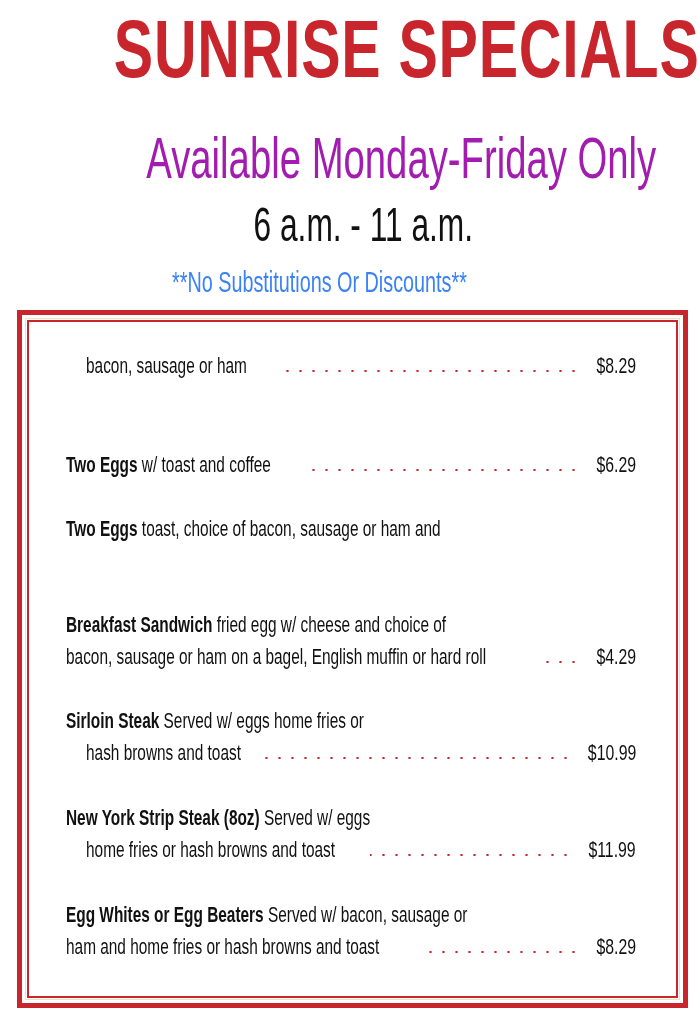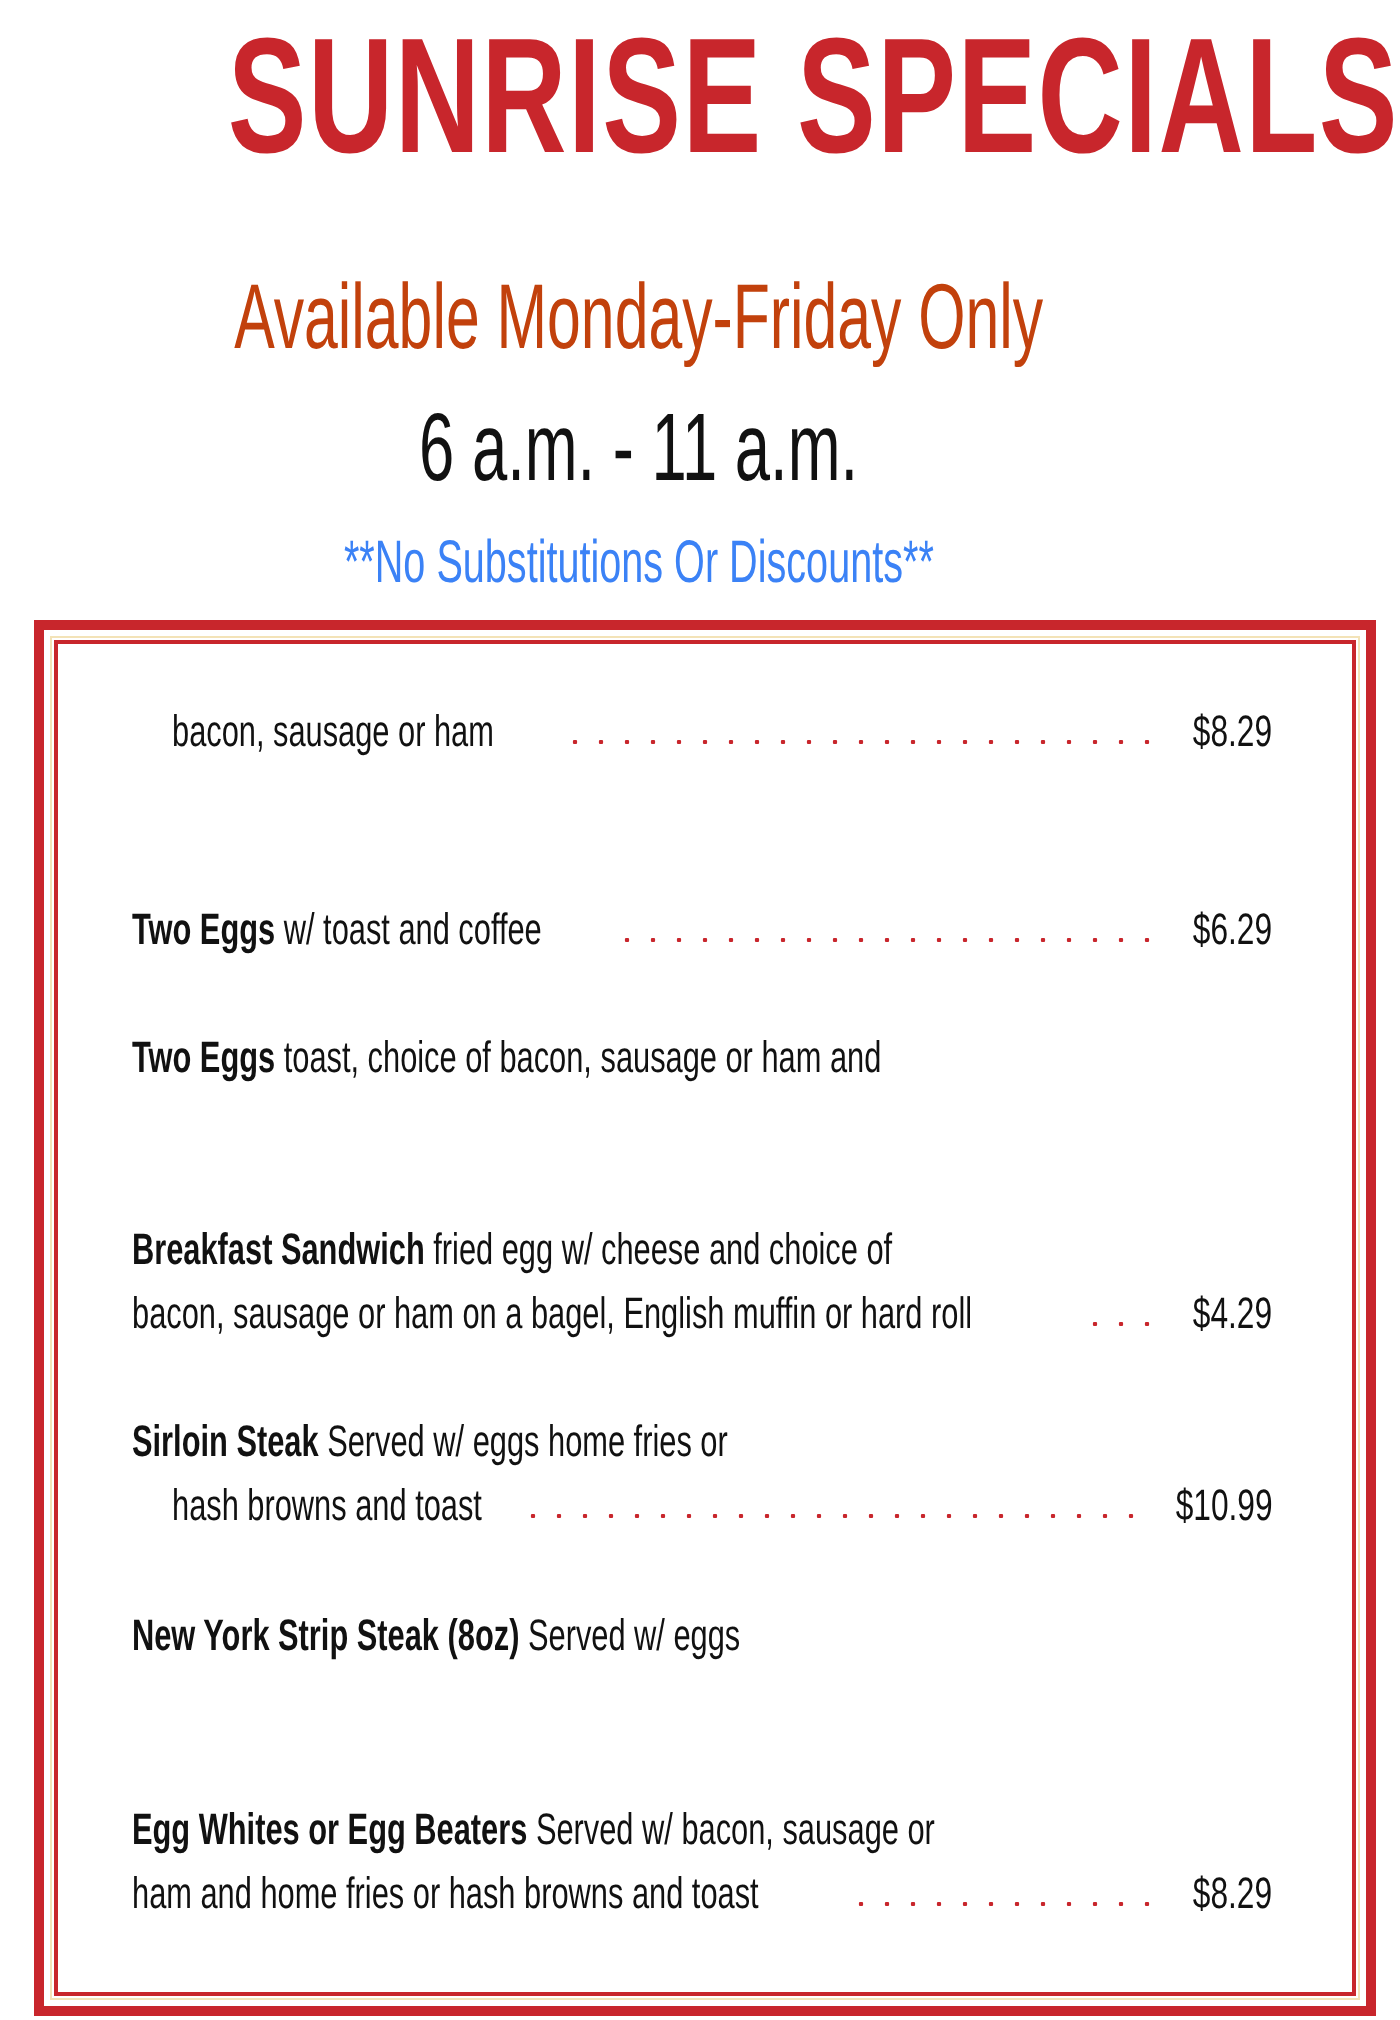--- a/index.html
+++ b/index.html
@@ -4,23 +4,23 @@
 <style>
   html, body { margin: 0; padding: 0; }
   body {
     width: 700px; height: 1010px; background: #ffffff; position: relative; overflow: hidden;
     font-family: "Liberation Sans", sans-serif; color: #111111;
   }
   .center-line { position: absolute; left: 0; width: 638px; text-align: center; white-space: nowrap; }
   .center-line .inner { display: inline-block; transform-origin: center center; }
   #title { top: 4px; height: 90px; font-size: 82px; font-weight: bold; color: #c8262c; line-height: 90px; }
   #title .inner { transform: scaleX(0.72); letter-spacing: 1px; }
-  #subtitle { top: 130px; font-size: 46px; line-height: 56px; color: #c2410c; }
+  #subtitle { top: 130px; font-size: 58px; line-height: 56px; color: #a21caf; margin-left: 15px; }
   #subtitle .inner { transform: scaleX(0.66); }
-  #hours { top: 196px; font-size: 48px; line-height: 58px; color: #111; }
+  #hours { top: 196px; font-size: 48px; line-height: 58px; color: #111; padding-left: 44px; }
   #hours .inner { transform: scaleX(0.66); }
   #notice { top: 262px; font-size: 30px; line-height: 40px; color: #3b82f6; }
   #notice .inner { transform: scaleX(0.66); }
 
   .frame-outer {
     position: absolute; left: 17px; top: 310px; width: 661px; height: 688px;
     border: 5px solid #c8262c; background: #fff;
   }
   .frame-gap {
     position: absolute; left: 3px; top: 3px; right: 3px; bottom: 3px;
@@ -98,20 +98,25 @@
     <span class="txt">hash browns and toast</span>
     <span class="dots" style="left:196px; right:64px;"></span>
     <span class="price">$10.99</span>
   </div>
 </div>
 
 <div class="item" style="top:802px;">
   <div class="line">
     <span class="txt"><span class="name">New York Strip Steak (8oz)</span><span> Served w/ eggs</span></span>
   </div>
+  <div class="line indent">
+    <span class="txt">home fries or hash browns and toast</span>
+    <span class="dots" style="left:304px; right:64px;"></span>
+    <span class="price">$11.99</span>
+  </div>
 </div>
 
 <div class="item" style="top:899px;">
   <div class="line">
     <span class="txt"><span class="name">Egg Whites or Egg Beaters</span><span> Served w/ bacon, sausage or</span></span>
   </div>
   <div class="line">
     <span class="txt">ham and home fries or hash browns and toast</span>
     <span class="dots" style="left:354px; right:56px;"></span>
     <span class="price">$8.29</span>

